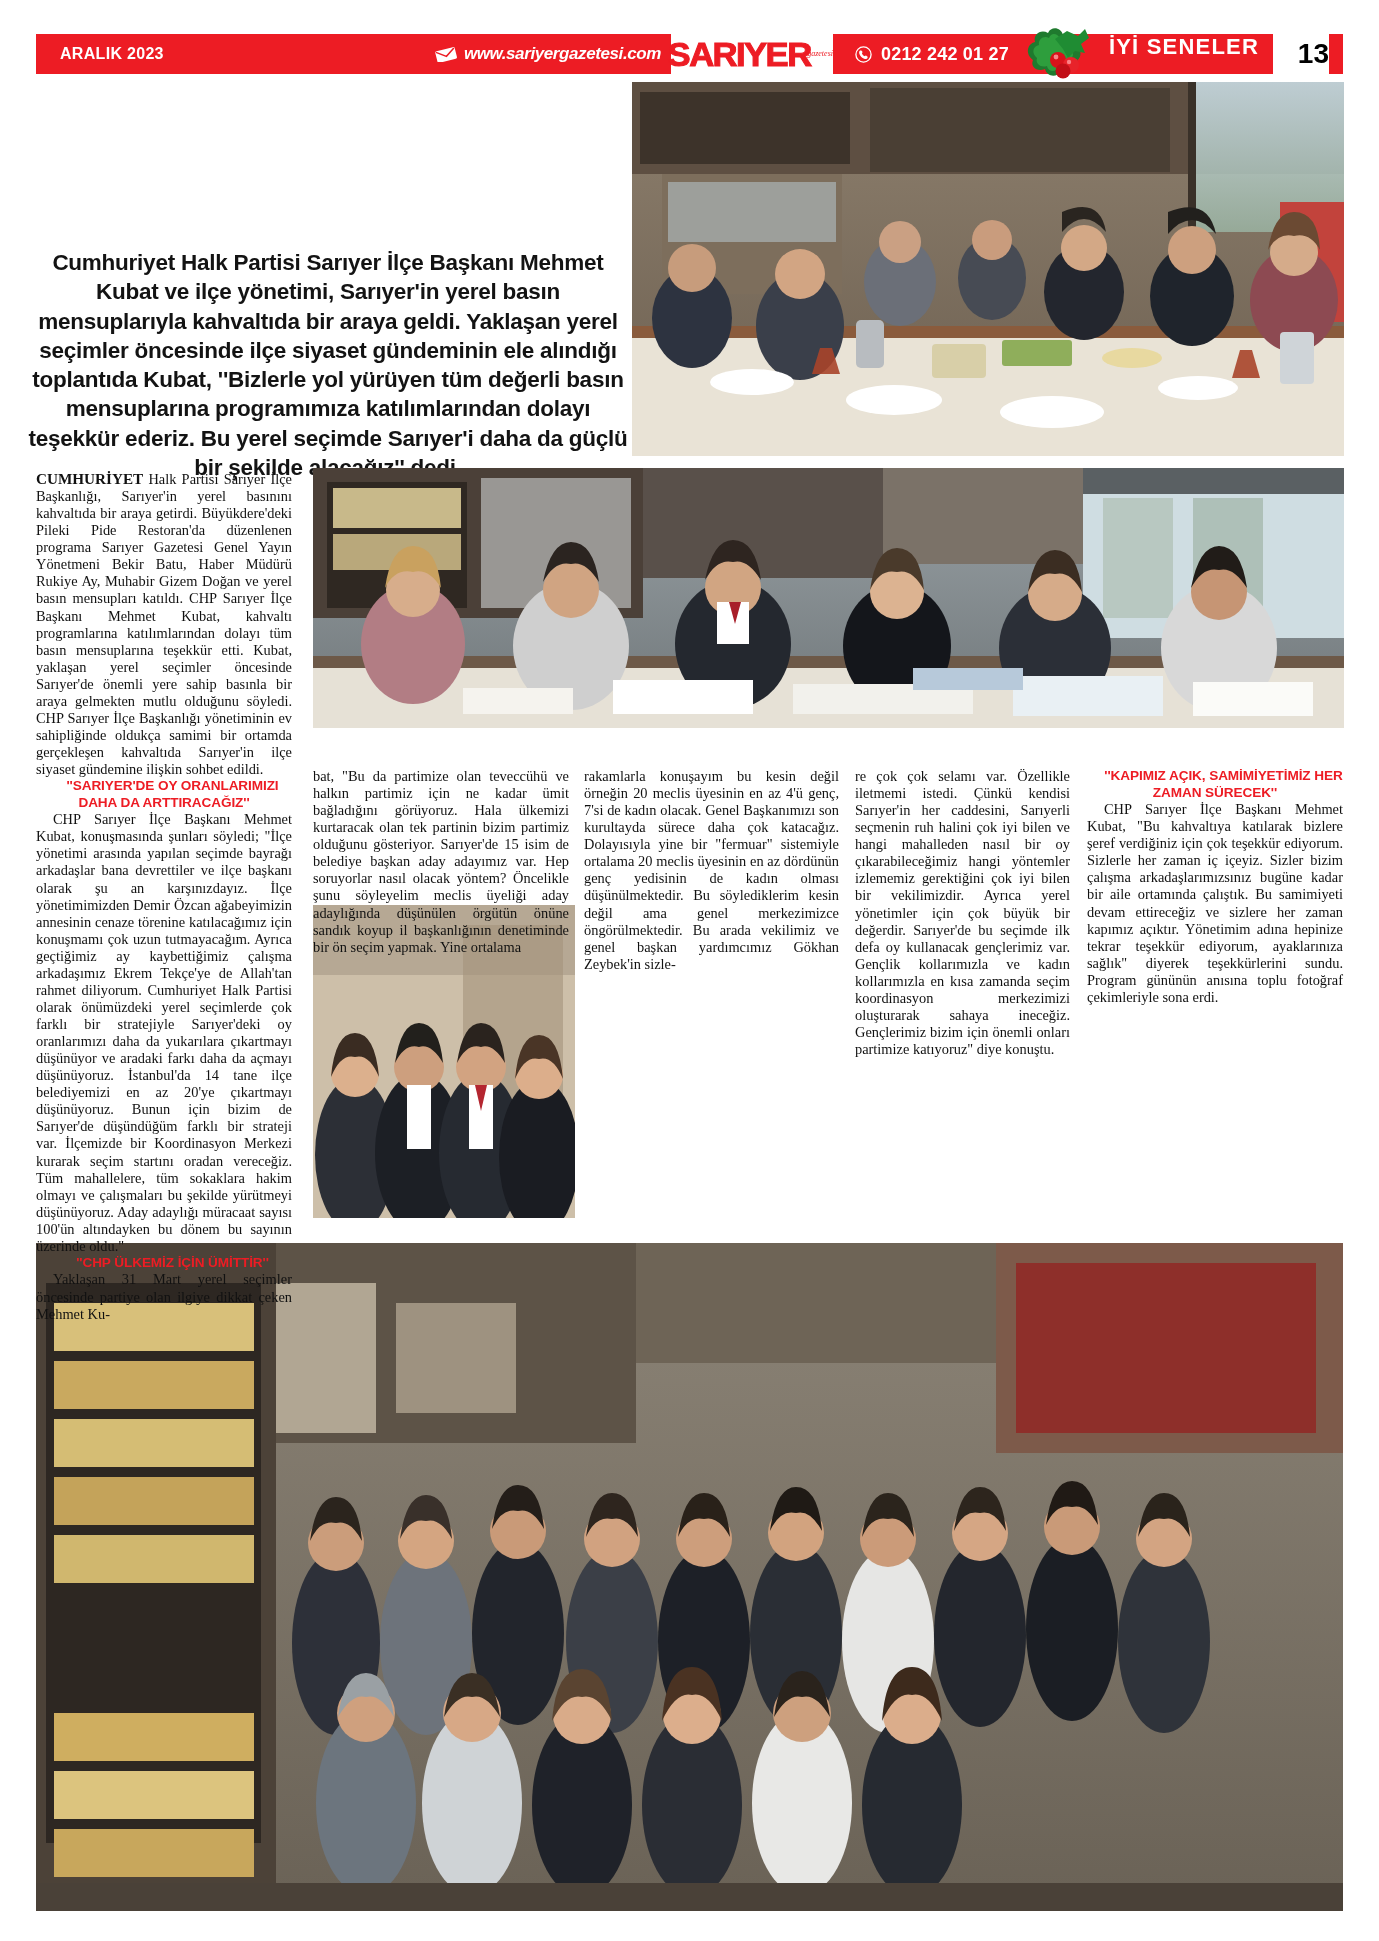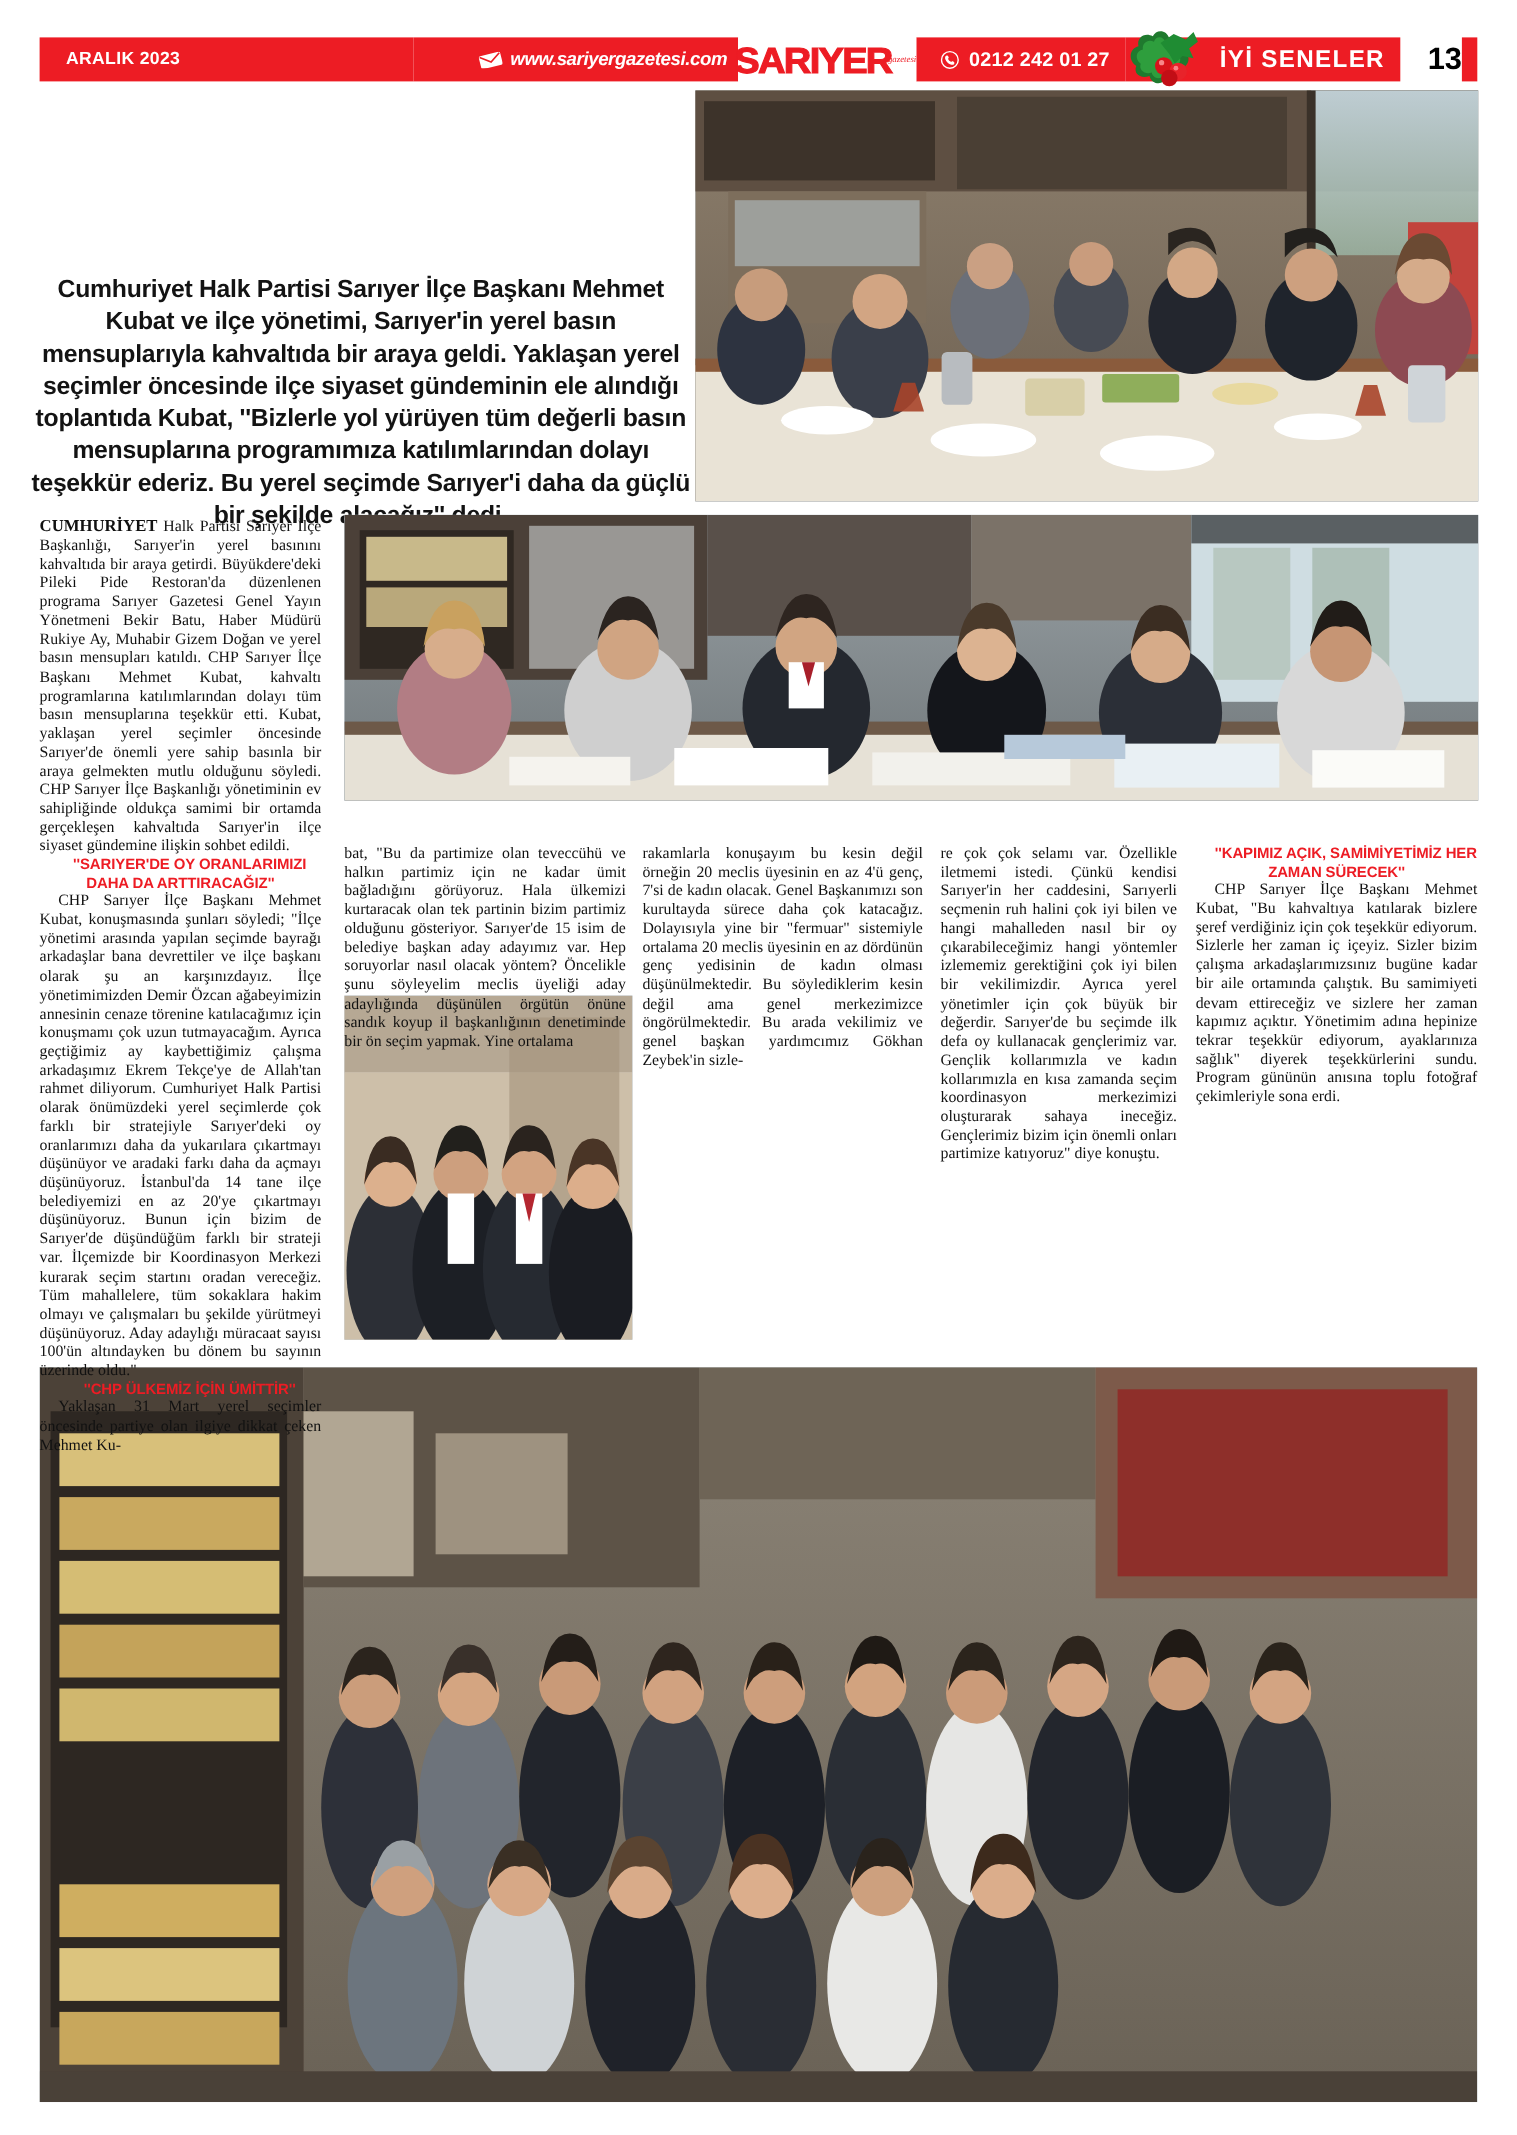--- a/index.html
+++ b/index.html
@@ -52,21 +52,21 @@
   .mh-phone {
     flex: 1 1 auto; display:flex; align-items:center; gap:9px; padding-left:22px;
   }
   .mh-phone-text {
     color:#fff; font-family:Liberation Sans, sans-serif;
     font-weight:bold; font-size:18px; letter-spacing:.2px;
   }
   .phone-icon { width:17px; height:17px; }
 
   .mh-greet {
-    flex: 0 0 250px; display:flex; align-items:center;
+    flex: 0 0 250px; display:flex; align-items:flex-start;
     justify-content:flex-end; padding-right:14px; position:relative;
   }
   .mh-greet-text {
     color:#fff; font-family:"Liberation Sans", sans-serif;
     font-weight:bold; font-size:22px; letter-spacing:1.2px;
   }
   .holly { position:absolute; left:-8px; top:-14px; width:86px; height:62px; }
 
   .mh-pageno {
     flex: 0 0 56px; background:#fff; display:flex;

